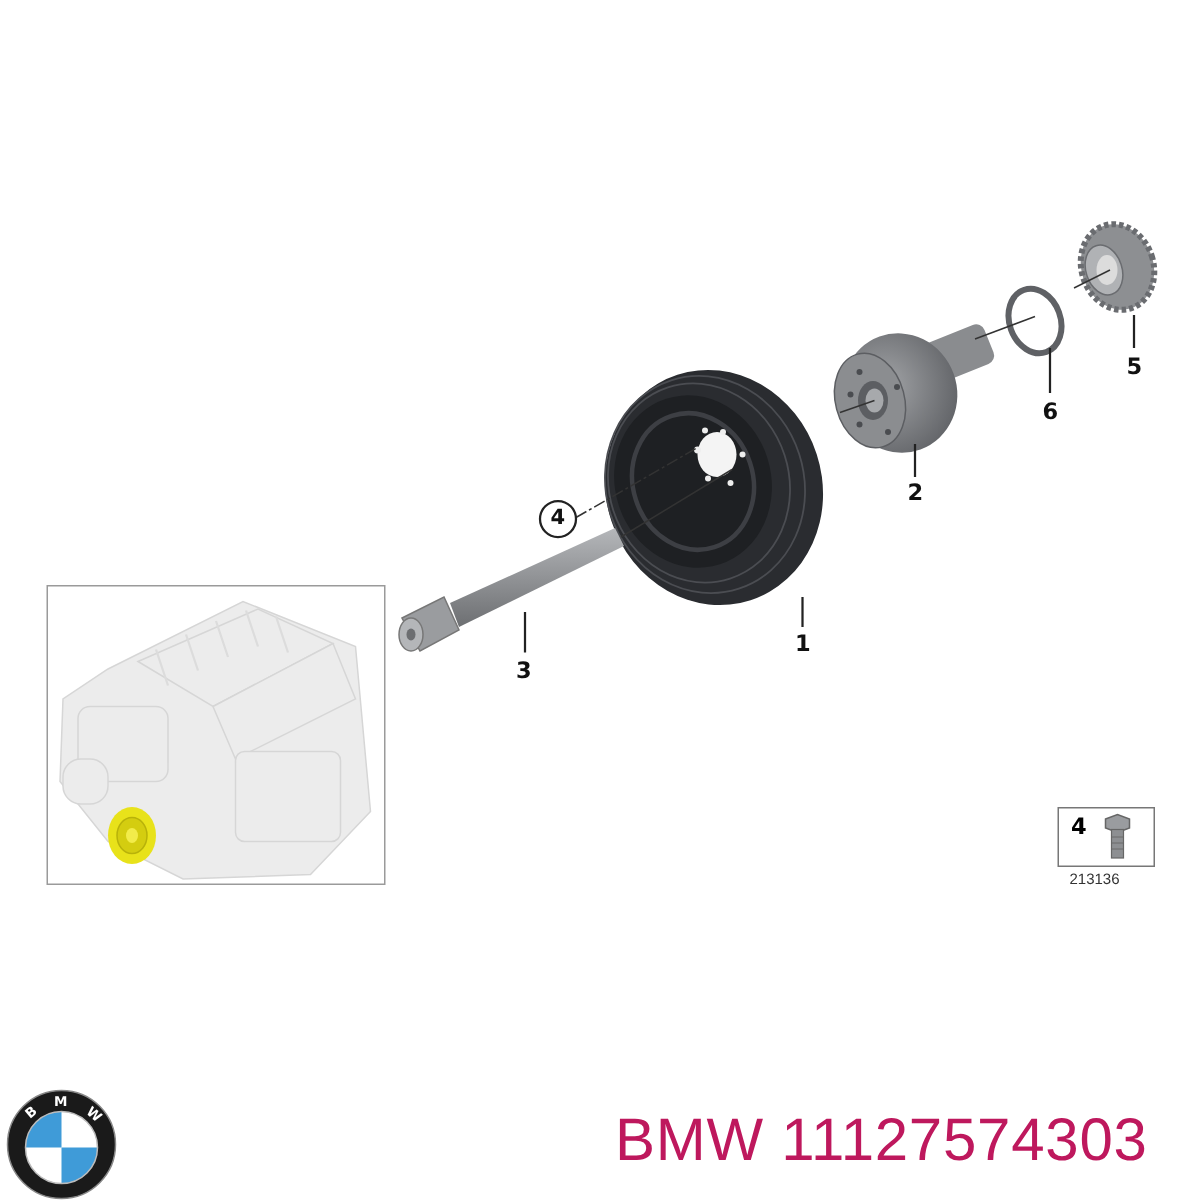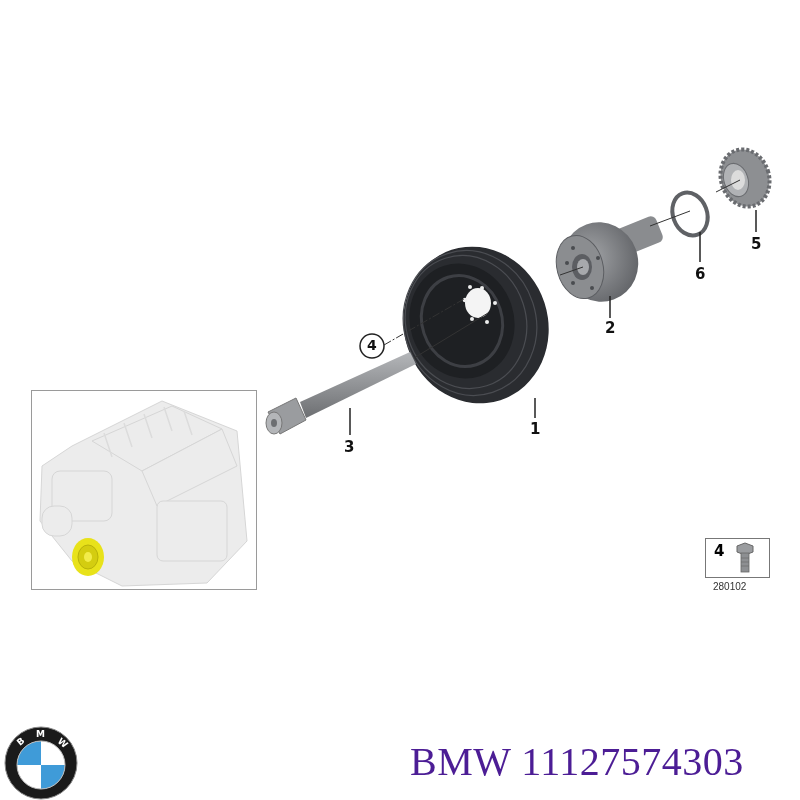--- a/index.html
+++ b/index.html
@@ -3,21 +3,21 @@
 <meta charset="utf-8">
 <style>
   html, body { margin:0; padding:0; background:#ffffff; }
   body { width:800px; height:800px; position:relative; overflow:hidden; font-family:"Liberation Sans", sans-serif; }
   .abs { position:absolute; }
   .callout-num { position:absolute; font-family:"DejaVu Sans", sans-serif; font-weight:bold; font-size:15px; color:#111; }
   .engine-box { position:absolute; left:31px; top:390px; width:226px; height:200px; border:1.5px solid #9a9a9a; background:#fff; box-sizing:border-box; }
   .legend-box { position:absolute; left:705px; top:538px; width:65px; height:40px; border:1.5px solid #777; box-sizing:border-box; background:#fff; }
   .legend-num { position:absolute; left:8px; top:3px; font-weight:bold; font-size:15px; font-family:"DejaVu Sans", sans-serif; }
   .legend-code { position:absolute; left:713px; top:581px; font-size:10px; color:#333; font-family:"Liberation Sans", sans-serif; }
-  .brand-title { position:absolute; left:410px; top:738px; font-size:40px; color:#4c1d95; letter-spacing:0.5px; font-family:Liberation Serif, serif; }
+  .brand-title { position:absolute; left:410px; top:738px; font-size:40px; color:#be185d; letter-spacing:0.5px; font-family:Liberation Sans, sans-serif; }
 </style>
 </head>
 <body>
 
 <svg class="abs" style="left:0;top:0" width="800" height="720" viewBox="0 0 800 720">
   <defs>
     <radialGradient id="hubGrad" cx="40%" cy="40%" r="70%">
       <stop offset="0%" stop-color="#a2a4a7"></stop>
       <stop offset="100%" stop-color="#5e6064"></stop>
     </radialGradient>
@@ -126,21 +126,21 @@
 <div class="legend-box">
   <div class="legend-num">4</div>
   <svg class="abs" style="left:28px;top:3px" width="22" height="32" viewBox="0 0 22 32">
     <polygon points="3,4 11,1 19,4 19,10 11,13 3,10" fill="#9a9c9f" stroke="#666" stroke-width="1"></polygon>
     <rect x="7" y="11" width="8" height="19" fill="#8d8f92" stroke="#666" stroke-width="0.8"></rect>
     <line x1="7" y1="16" x2="15" y2="16" stroke="#666" stroke-width="0.6"></line>
     <line x1="7" y1="20" x2="15" y2="20" stroke="#666" stroke-width="0.6"></line>
     <line x1="7" y1="24" x2="15" y2="24" stroke="#666" stroke-width="0.6"></line>
   </svg>
 </div>
-<div class="legend-code">280102</div>
+<div class="legend-code">213136</div>
 
 <svg class="abs" style="left:3px;top:725px" width="76" height="76" viewBox="0 0 76 76">
   <circle cx="38" cy="38" r="36" fill="#1a1a1a"></circle>
   <circle cx="38" cy="38" r="36" fill="none" stroke="#888" stroke-width="1"></circle>
   <circle cx="38" cy="40" r="24" fill="#ffffff"></circle>
   <path d="M38,40 L38,16 A24,24 0 0,0 14,40 Z" fill="#3f9bd8"></path>
   <path d="M38,40 L62,40 A24,24 0 0,1 38,64 Z" fill="#3f9bd8"></path>
   <circle cx="38" cy="40" r="24" fill="none" stroke="#bbb" stroke-width="1"></circle>
   <text x="17" y="21" fill="#fff" font-size="9" font-family="DejaVu Sans, sans-serif" font-weight="bold" transform="rotate(-40 17 21)">B</text>
   <text x="33" y="12" fill="#fff" font-size="9" font-family="DejaVu Sans, sans-serif" font-weight="bold">M</text>

